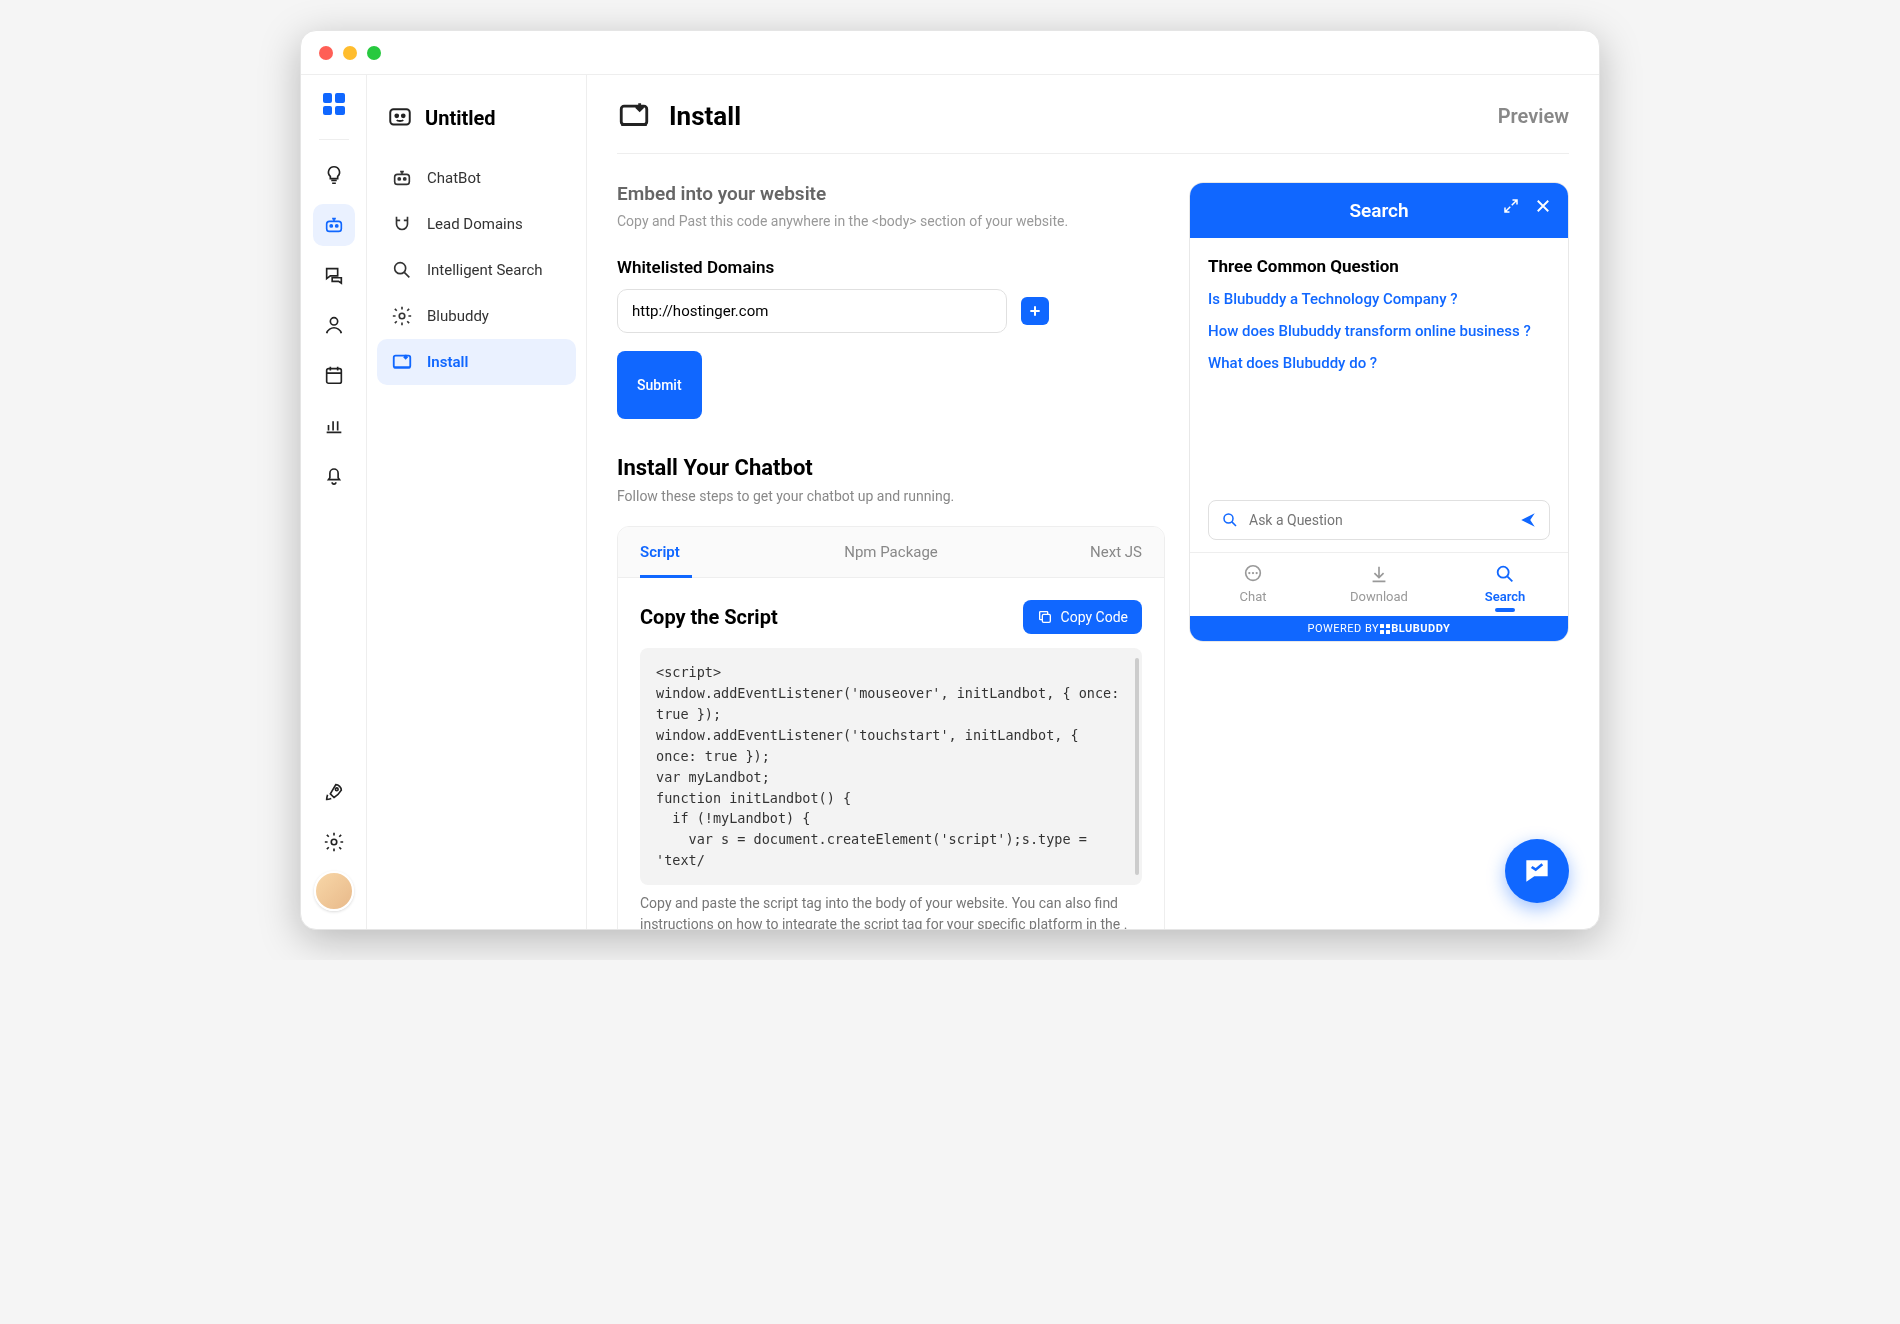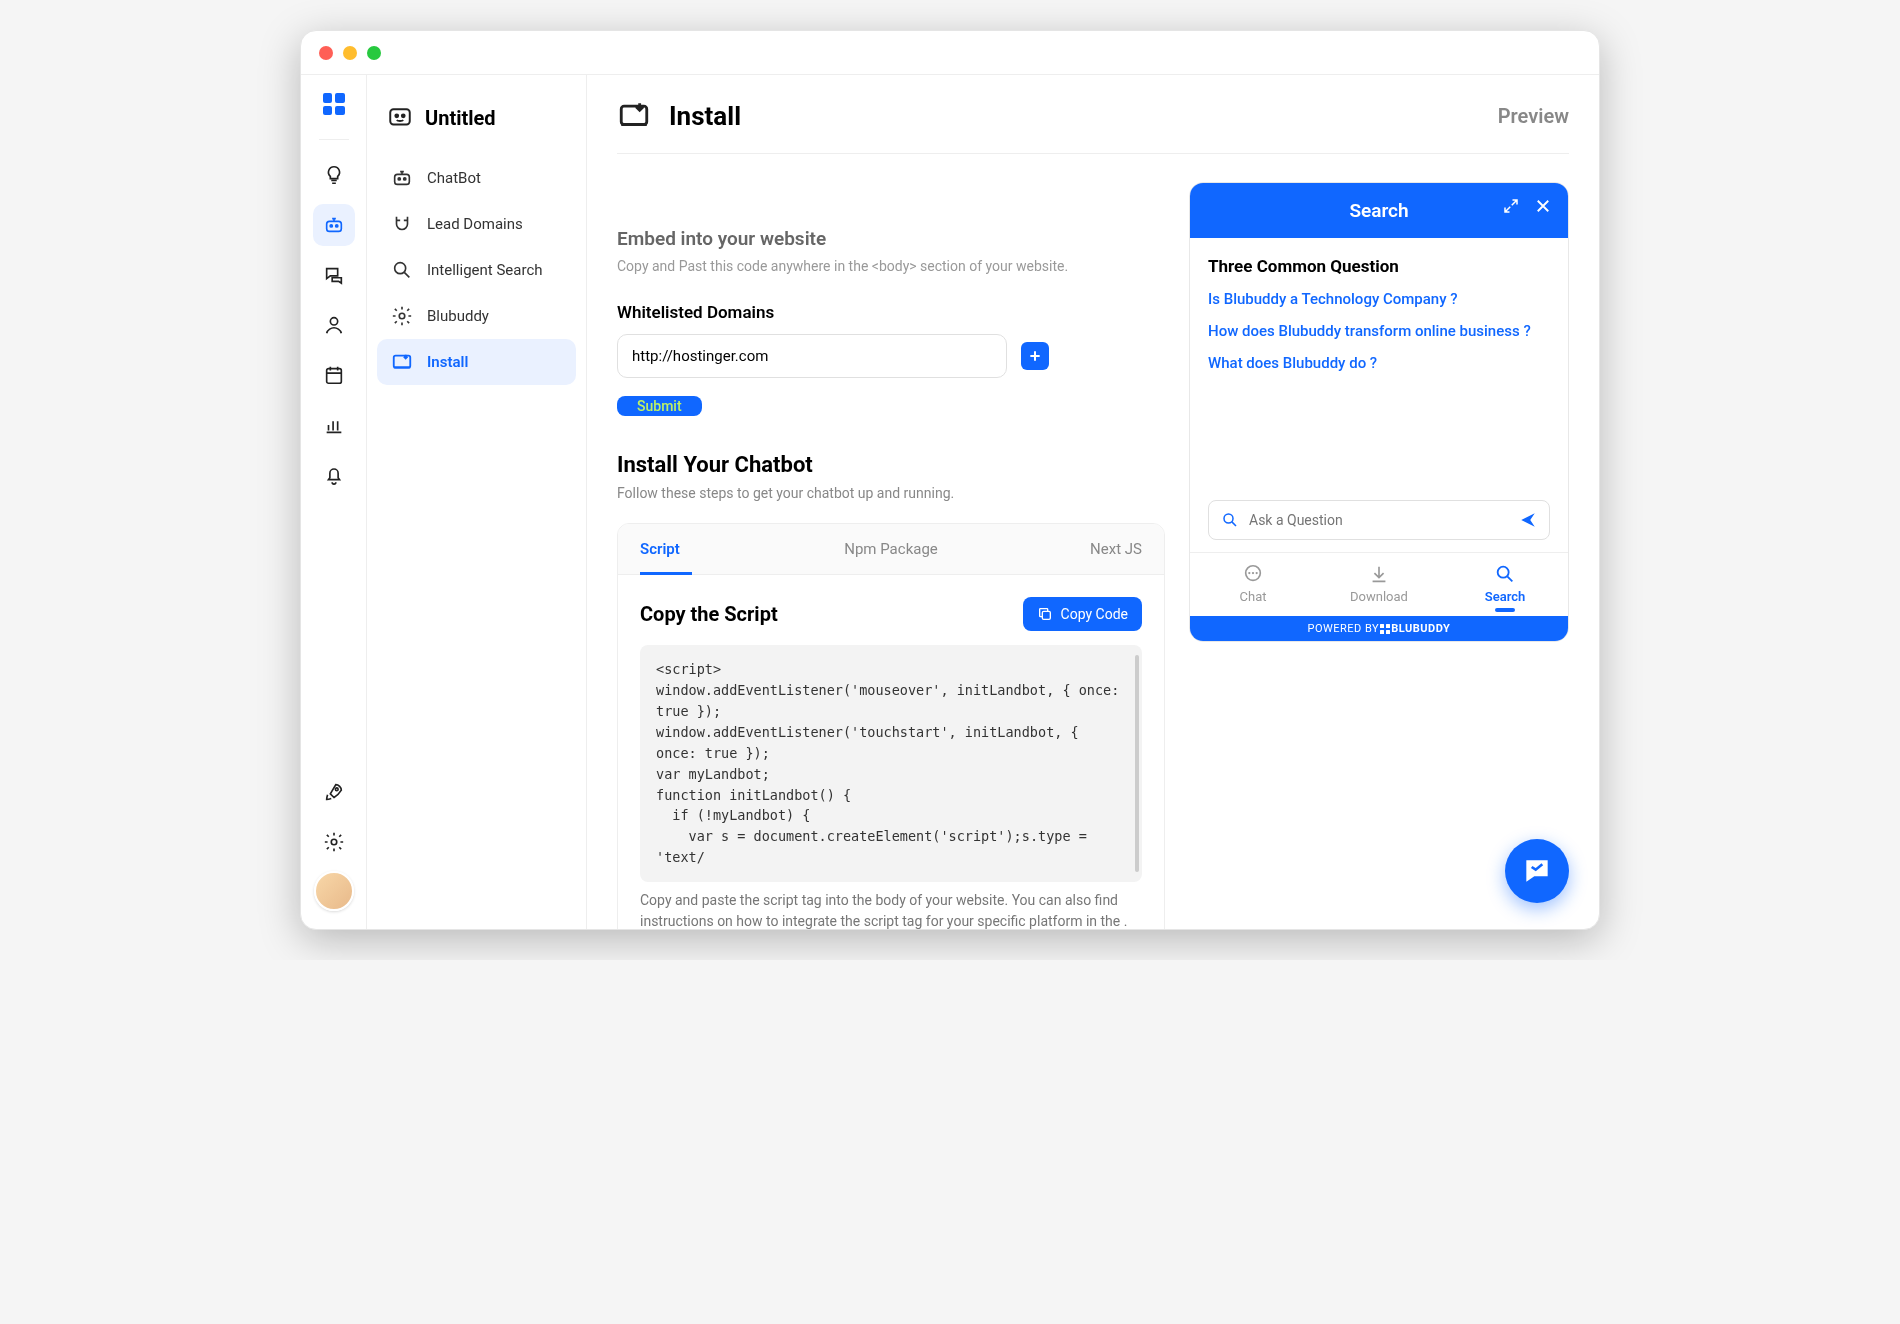--- a/index.html
+++ b/index.html
@@ -22,29 +22,29 @@
 .sidebar { width: 220px; border-right: 1px solid #eee; padding: 22px 10px; }
 .sidebar-title { display: flex; align-items: center; gap: 12px; font-weight: 700; font-size: 20px; padding: 8px 10px 24px; }
 .sidebar-item { display: flex; align-items: center; gap: 14px; padding: 12px 14px; border-radius: 10px; color: #333; cursor: pointer; font-size: 15px; }
 .sidebar-item.active { background: #eaf1ff; color: #1067ff; font-weight: 600; }
 .main { flex: 1; display: flex; flex-direction: column; padding: 24px 30px; overflow: auto; }
 .main-head { display: flex; align-items: center; justify-content: space-between; padding-bottom: 20px; border-bottom: 1px solid #eee; margin-bottom: 28px; }
 .main-head-left { display: flex; align-items: center; gap: 18px; }
 .main-head h1 { font-size: 26px; font-weight: 700; }
 .preview-btn { font-size: 20px; font-weight: 600; color: #888; cursor: pointer; }
 .two-col { display: flex; gap: 24px; }
-.left-col { flex: 1; min-width: 0; margin-top: 45px; }
+.left-col { flex: 1; min-width: 0; }
 .right-col { width: 380px; }
 .section-title { font-size: 19px; color: #666; font-weight: 600; }
 .section-sub { font-size: 14px; color: #999; margin-top: 8px; }
 .field-label { font-size: 17px; font-weight: 600; margin-top: 28px; margin-bottom: 12px; }
 .domain-row { display: flex; align-items: center; gap: 14px; }
 .domain-input { flex: 0 0 390px; border: 1px solid #e0e0e0; border-radius: 10px; padding: 12px 14px; font-size: 15px; }
 .add-btn { width: 28px; height: 28px; background: #1067ff; color: #fff; border-radius: 6px; display: flex; align-items: center; justify-content: center; cursor: pointer; font-size: 18px; font-weight: 600; }
-.submit-btn { margin-top: 18px; background: #1067ff; color: #bef264; border: none; border-radius: 8px; padding: 2px 20px; font-size: 14px; font-weight: 500; cursor: pointer; }
+.submit-btn { margin-top: 18px; background: #1067ff; color: #ffffff; border: none; border-radius: 8px; padding: 26px 20px; font-size: 14px; font-weight: 500; cursor: pointer; }
 .install-title { font-size: 22px; font-weight: 700; margin-top: 36px; }
 .install-sub { font-size: 14px; color: #888; margin-top: 8px; }
 .tabs-card { margin-top: 22px; border: 1px solid #eee; border-radius: 12px; overflow: hidden; }
 .tabs { display: flex; background: #fafafa; border-bottom: 1px solid #eee; }
 .tab { flex: 1; text-align: center; padding: 16px; font-size: 15px; color: #888; cursor: pointer; }
 .tab:first-child { text-align: left; padding-left: 22px; }
 .tab:last-child { text-align: right; padding-right: 22px; }
 .tab.active { color: #1067ff; font-weight: 600; position: relative; }
 .tab.active::after { content: ''; position: absolute; left: 22px; right: 60%; bottom: -1px; height: 3px; background: #1067ff; }
 .tab-body { padding: 22px; }

